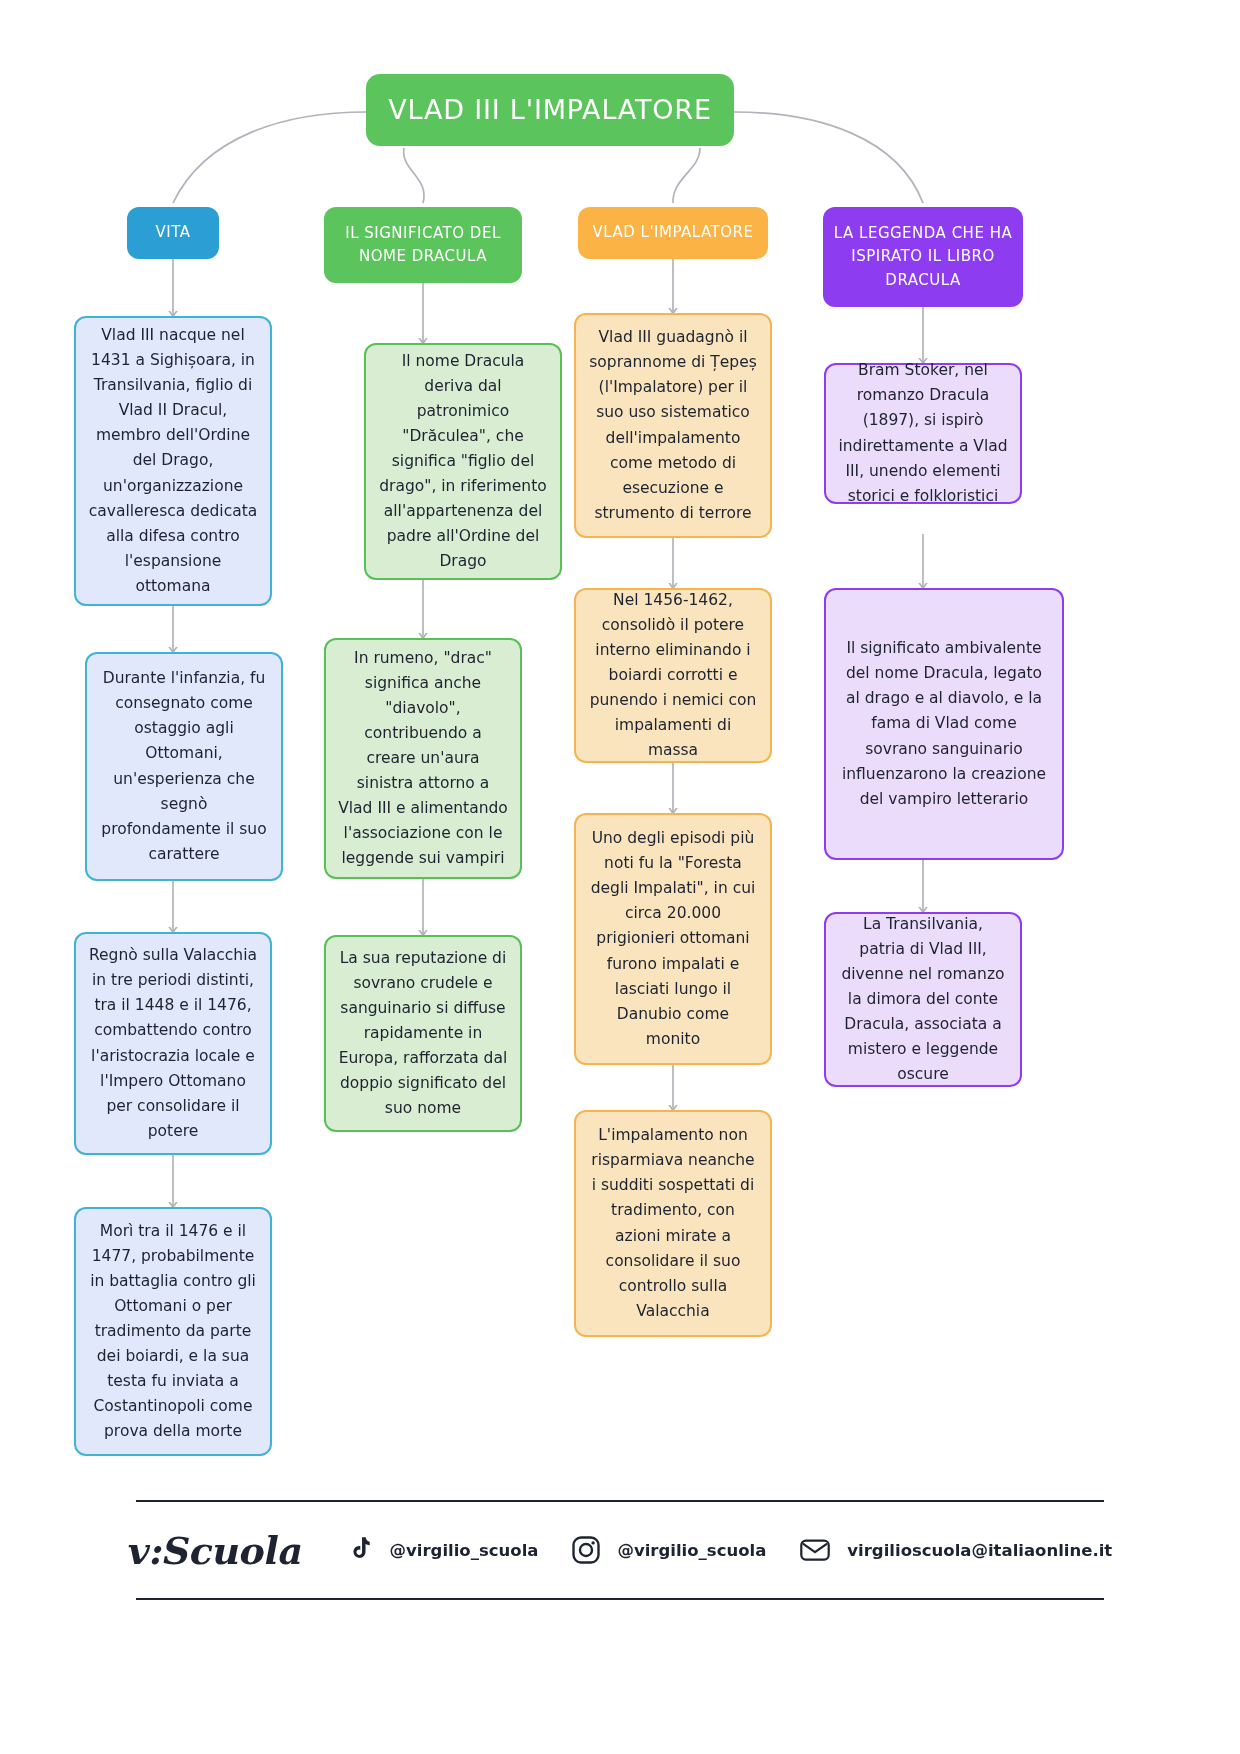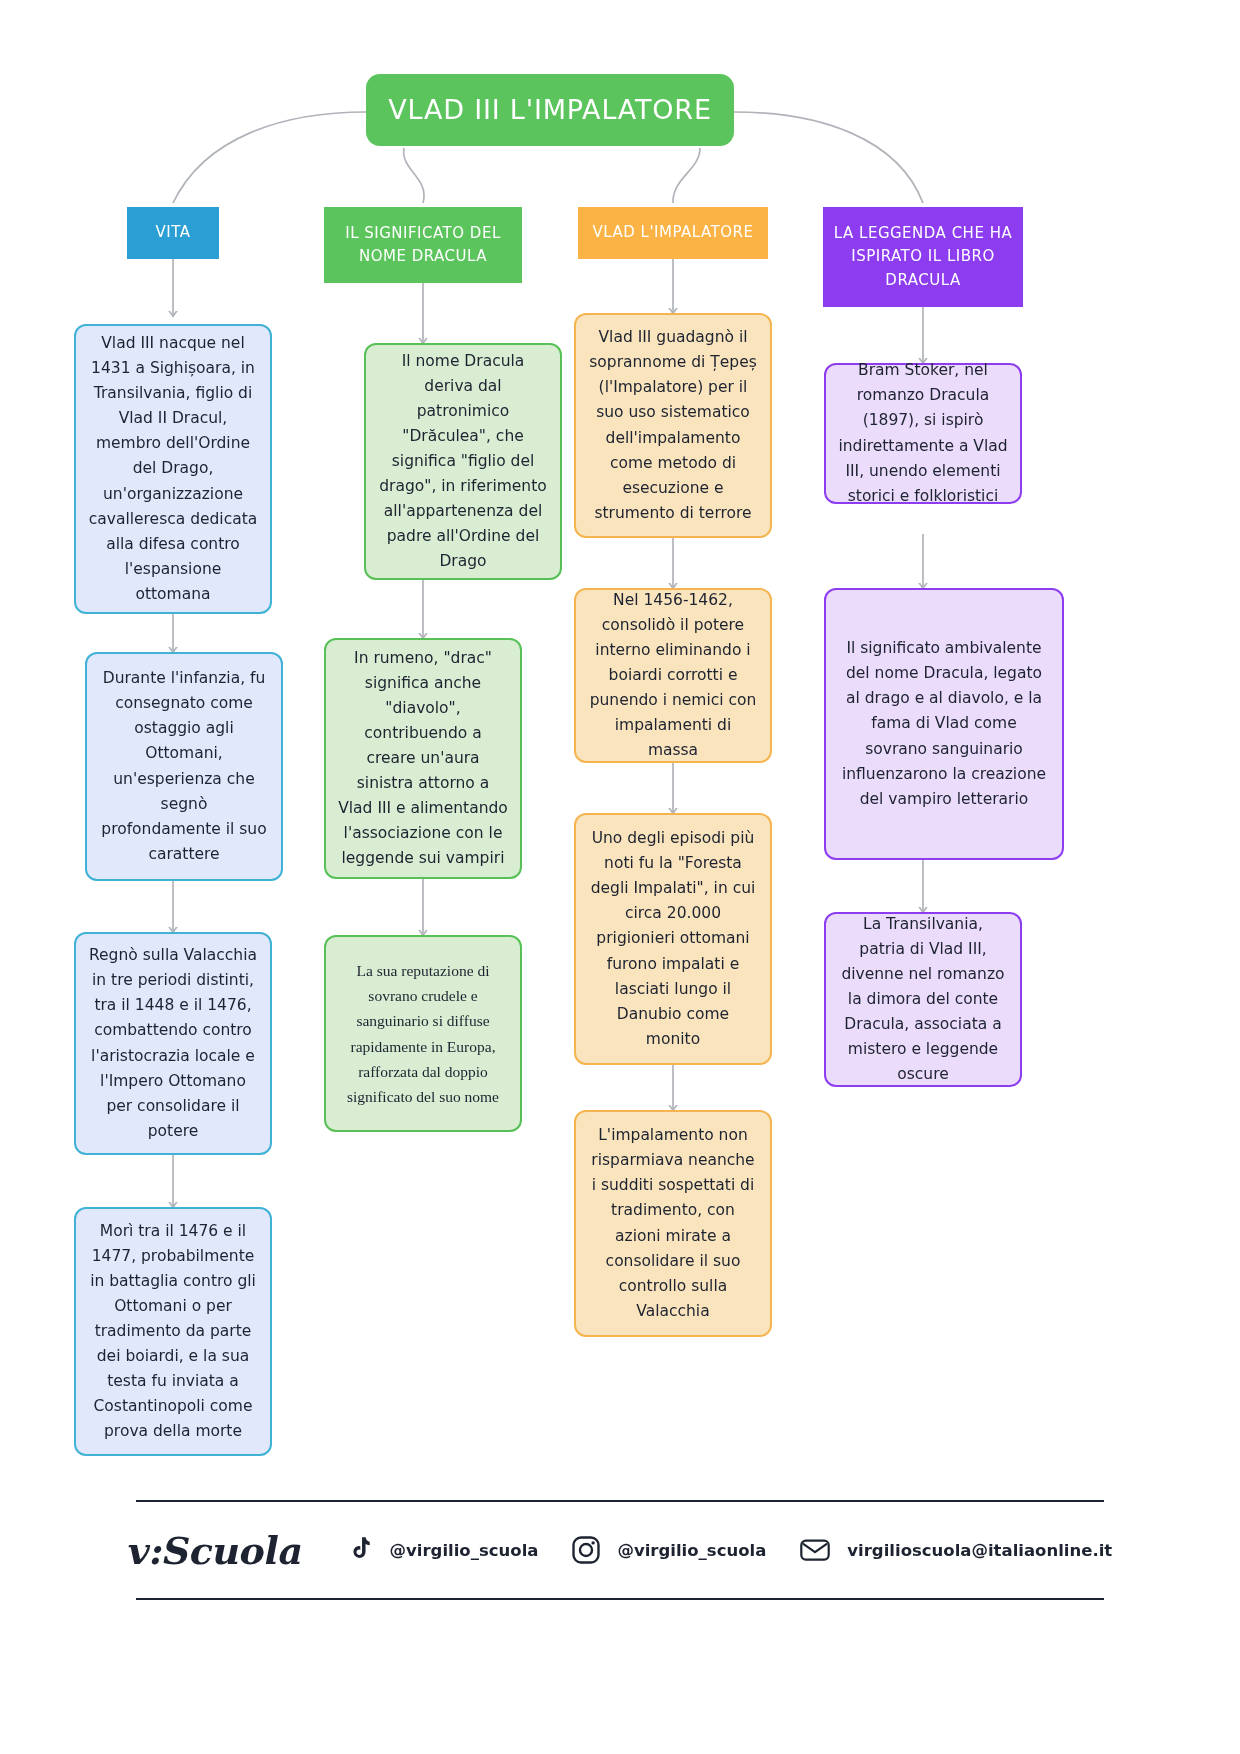--- a/index.html
+++ b/index.html
@@ -40,21 +40,21 @@
     color: #ffffff;
     font-size: 27px;
     letter-spacing: 0.8px;
     font-weight: 400;
     text-align: center;
     line-height: 1.15;
   }
   
   .branch-head {
     position: absolute;
-    border-radius: 0;
+    border-radius: 12px;
     display: flex;
     align-items: center;
     justify-content: center;
     text-align: center;
     z-index: 5;
     padding: 6px 10px;
   }
   .branch-head .bh-label {
     color: #ffffff;
     font-size: 15px;
@@ -190,40 +190,40 @@
   <div class="branch-head" id="branch-head-1">
     <span class="bh-label">IL SIGNIFICATO DEL NOME DRACULA</span>
   </div>
   <div class="branch-head" id="branch-head-2">
     <span class="bh-label">VLAD L'IMPALATORE</span>
   </div>
   <div class="branch-head" id="branch-head-3">
     <span class="bh-label">LA LEGGENDA CHE HA ISPIRATO IL LIBRO DRACULA</span>
   </div>
 
-  <div class="card col-blue" style="left:74px;  top:316px;  width:198px; height:290px;margin-top:8px;">
+  <div class="card col-blue" style="left:74px;  top:316px;  width:198px; height:290px;">
     <span class="card-text">Vlad III nacque nel 1431 a Sighișoara, in Transilvania, figlio di Vlad II Dracul, membro dell'Ordine del Drago, un'organizzazione cavalleresca dedicata alla difesa contro l'espansione ottomana</span>
   </div>
   <div class="card col-blue" style="left:74px;  top:652px;  width:198px; height:229px;margin-left:11px;">
     <span class="card-text">Durante l'infanzia, fu consegnato come ostaggio agli Ottomani, un'esperienza che segnò profondamente il suo carattere</span>
   </div>
   <div class="card col-blue" style="left:74px;  top:932px;  width:198px; height:223px;">
     <span class="card-text">Regnò sulla Valacchia in tre periodi distinti, tra il 1448 e il 1476, combattendo contro l'aristocrazia locale e l'Impero Ottomano per consolidare il potere</span>
   </div>
   <div class="card col-blue" style="left:74px;  top:1207px; width:198px; height:249px;">
     <span class="card-text">Morì tra il 1476 e il 1477, probabilmente in battaglia contro gli Ottomani o per tradimento da parte dei boiardi, e la sua testa fu inviata a Costantinopoli come prova della morte</span>
   </div>
 
   <div class="card col-green" style="left:324px; top:343px;  width:198px; height:237px;margin-left:40px;">
     <span class="card-text">Il nome Dracula deriva dal patronimico "Drăculea", che significa "figlio del drago", in riferimento all'appartenenza del padre all'Ordine del Drago</span>
   </div>
   <div class="card col-green" style="left:324px; top:638px;  width:198px; height:241px;">
     <span class="card-text">In rumeno, "drac" significa anche "diavolo", contribuendo a creare un'aura sinistra attorno a Vlad III e alimentando l'associazione con le leggende sui vampiri</span>
   </div>
-  <div class="card col-green" style="left:324px; top:935px;  width:198px; height:197px;font-family:Liberation Serif, serif;">
+  <div class="card col-green" style="left:324px; top:935px;  width:198px; height:197px;">
     <span class="card-text">La sua reputazione di sovrano crudele e sanguinario si diffuse rapidamente in Europa, rafforzata dal doppio significato del suo nome</span>
   </div>
 
   <div class="card col-orange" style="left:574px; top:313px;  width:198px; height:225px;">
     <span class="card-text">Vlad III guadagnò il soprannome di Țepeș (l'Impalatore) per il suo uso sistematico dell'impalamento come metodo di esecuzione e strumento di terrore</span>
   </div>
   <div class="card col-orange" style="left:574px; top:588px;  width:198px; height:175px;">
     <span class="card-text">Nel 1456-1462, consolidò il potere interno eliminando i boiardi corrotti e punendo i nemici con impalamenti di massa</span>
   </div>
   <div class="card col-orange" style="left:574px; top:813px;  width:198px; height:252px;">

